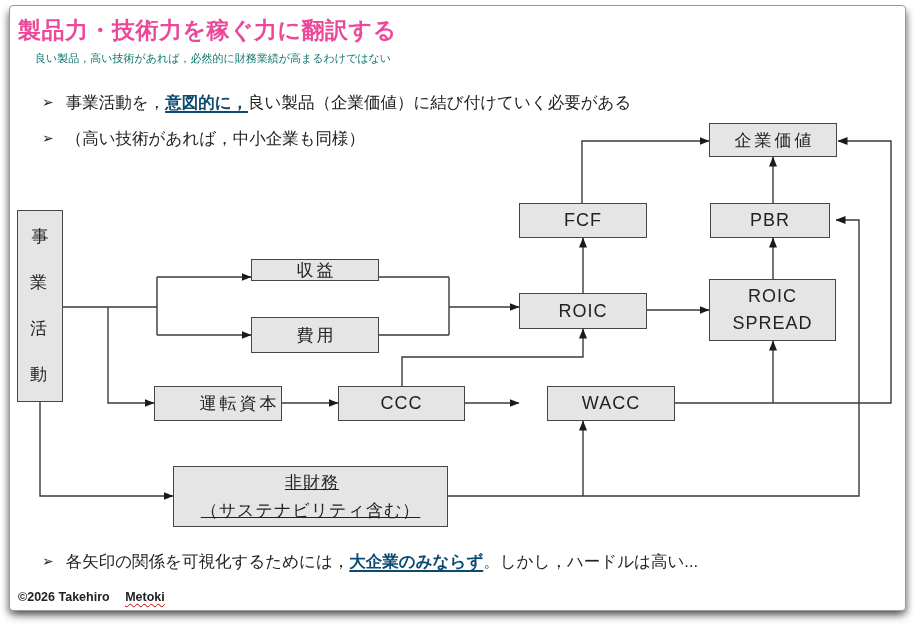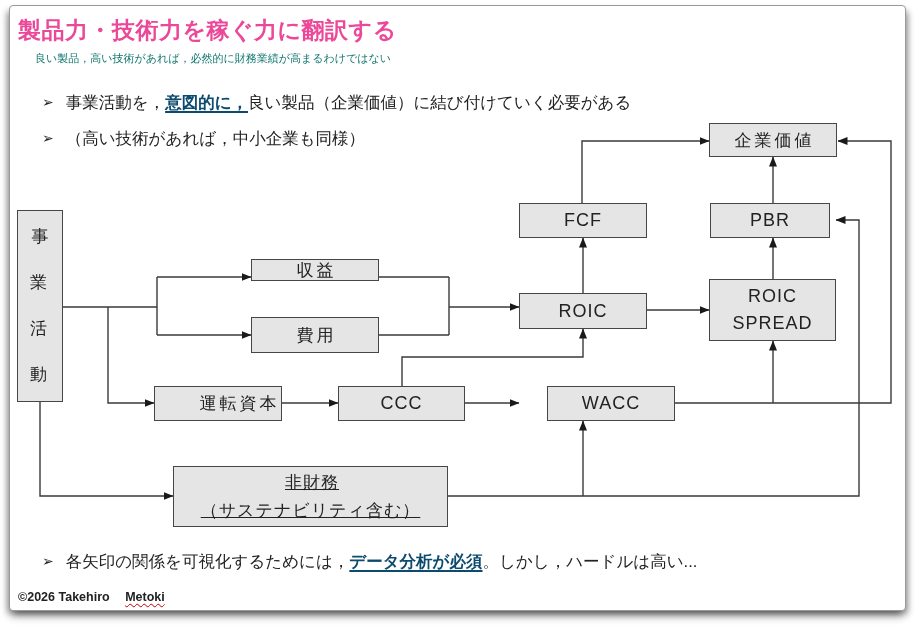--- a/index.html
+++ b/index.html
@@ -116,16 +116,16 @@
 <div id="n-fcf" class="node">FCF</div>
 <div id="n-spread" class="node">ROIC
 SPREAD</div>
 <div id="n-pbr" class="node">PBR</div>
 <div id="n-corp" class="node jp">企業価値</div>
 <div id="n-nonfin" class="node jp">非財務
 （サステナビリティ含む）</div>
 
 <div class="abs bullet b3">
   <span class="marker">➢</span>
-  <span><span>各矢印の関係を可視化するためには，</span><span class="em">データ分析が必須</span><span>。しかし，ハードルは高い...</span></span>
+  <span><span>各矢印の関係を可視化するためには，</span><span class="em">大企業のみならず</span><span>。しかし，ハードルは高い...</span></span>
 </div>
 
 <div class="abs copyright"><span>©2026 Takehiro </span><span class="squiggle">Metoki</span></div>
 
 </body></html>

